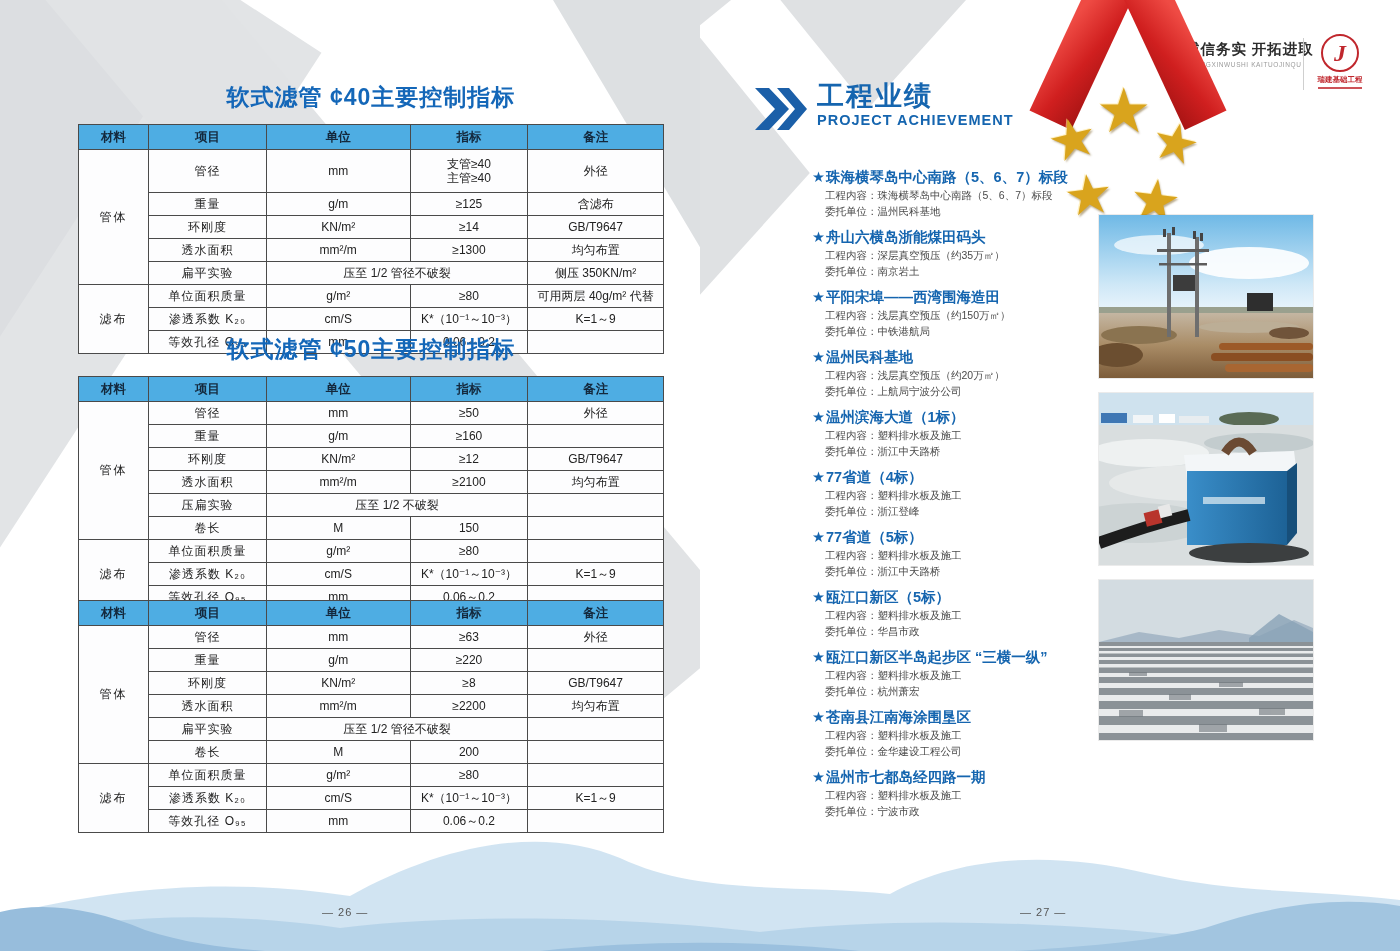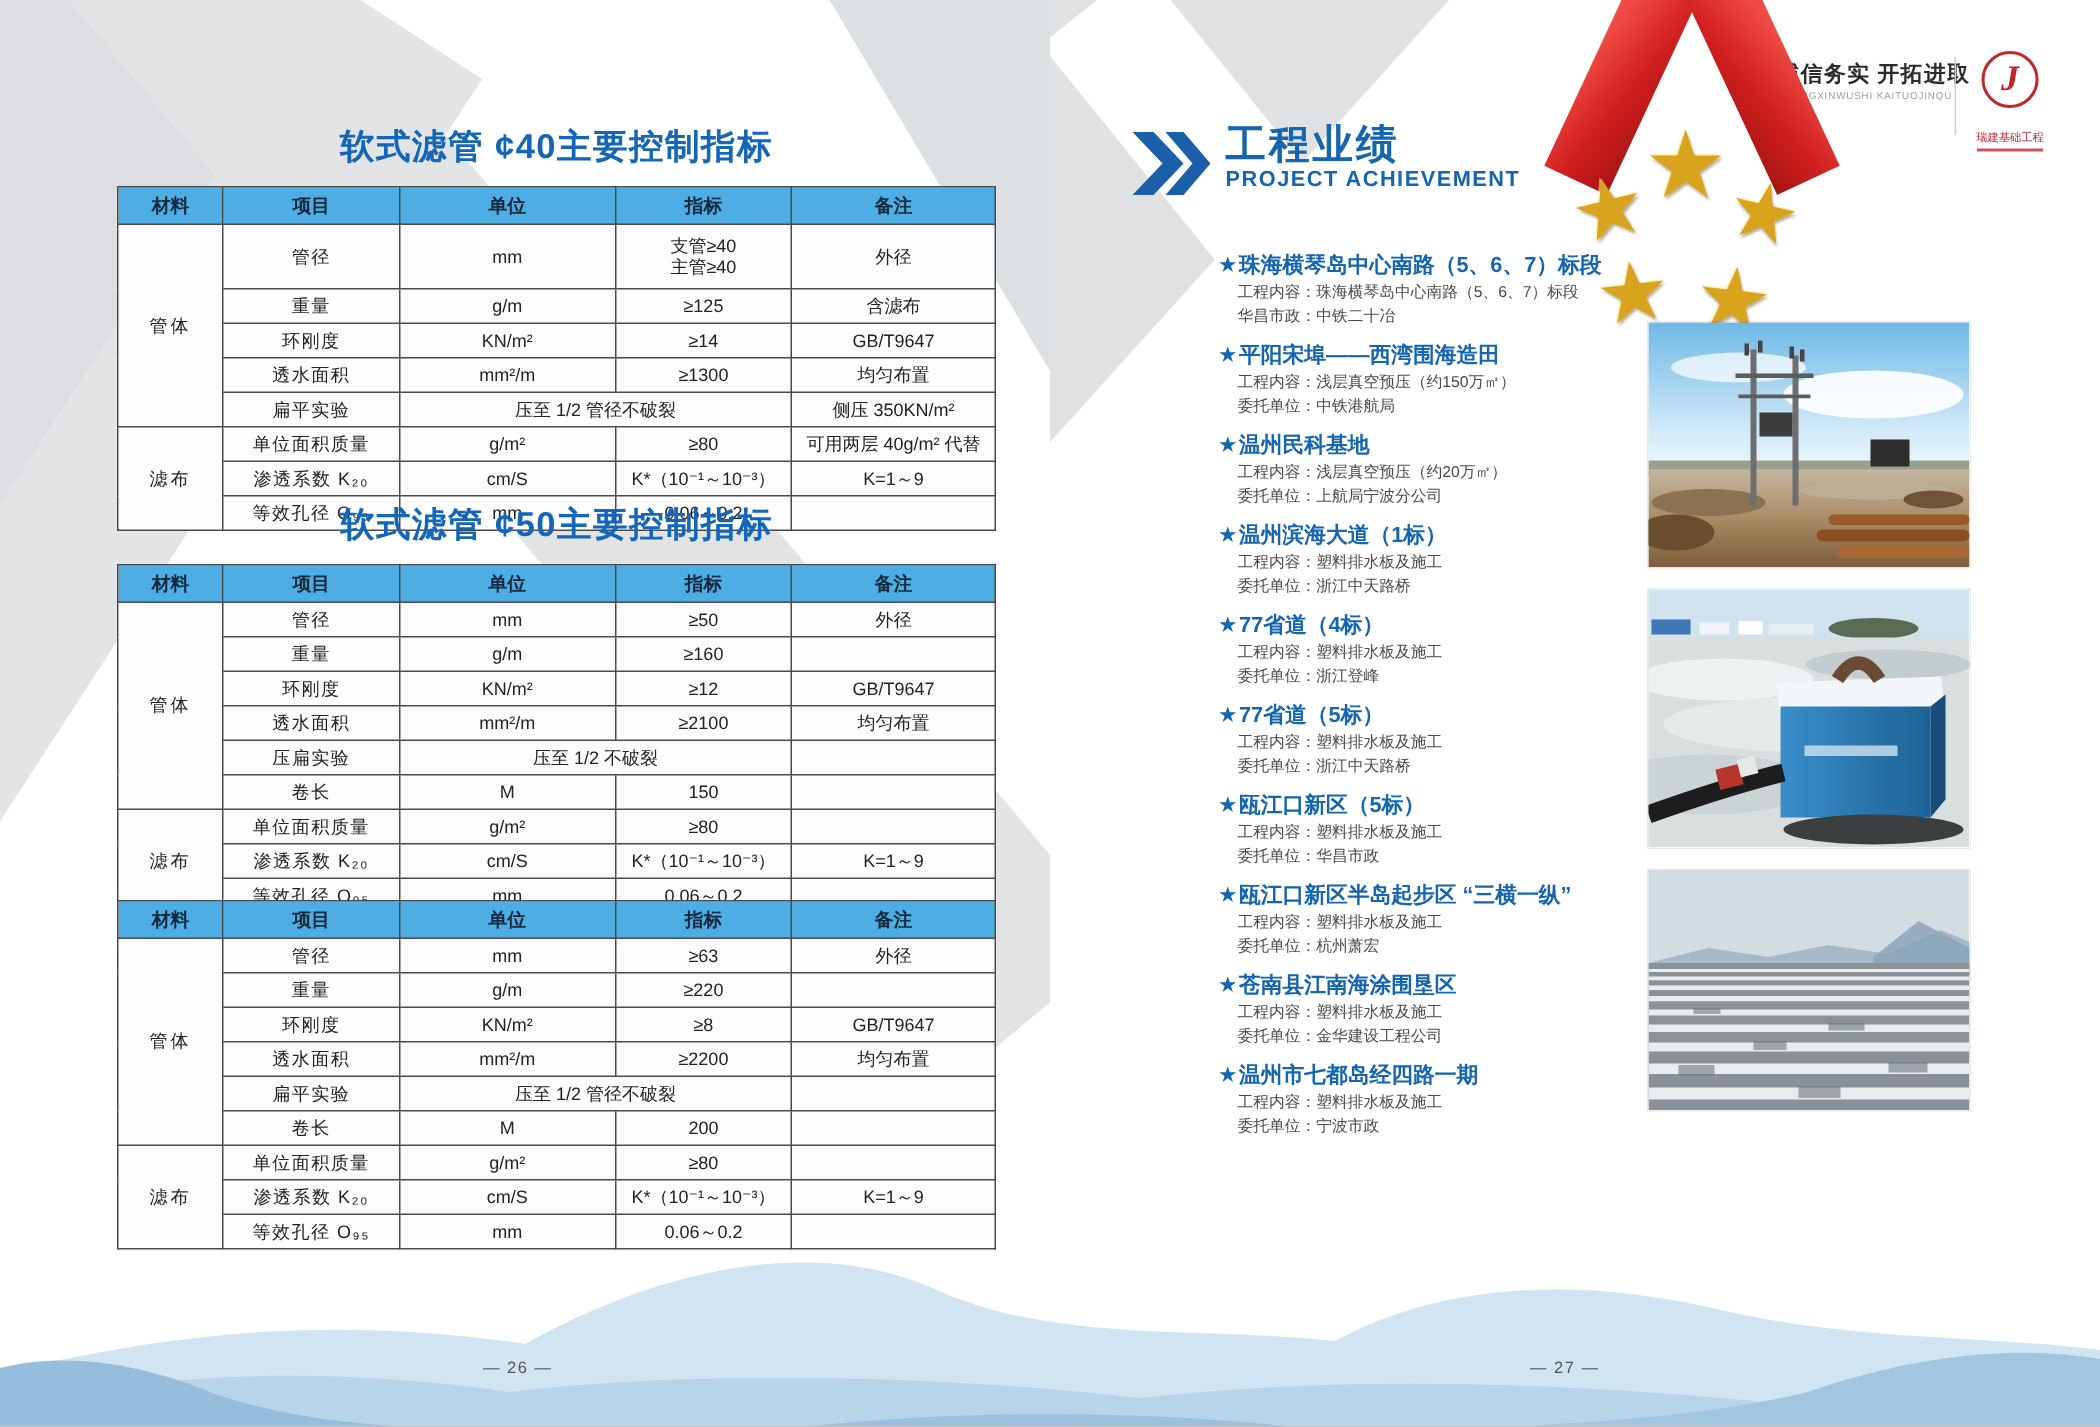--- a/index.html
+++ b/index.html
@@ -55,21 +55,21 @@
   .slogan{position:absolute;left:485px;top:40px;width:110px;z-index:2;text-align:center;}
   .slogan .cn{font-family:"Liberation Serif","DejaVu Serif",serif;font-weight:bold;
     font-size:14.5px;color:#2b2b2b;letter-spacing:1px;white-space:nowrap;}
   .slogan .en{font-size:6.5px;color:#9b9b9b;letter-spacing:.6px;margin-top:2px;white-space:nowrap;}
   .slogan-divider{position:absolute;left:603px;top:38px;width:1px;height:52px;background:#cfcfcf;z-index:2;}
   .corner-logo{position:absolute;left:612px;top:34px;width:56px;z-index:2;text-align:center;}
   .logo-mark{width:34px;height:34px;margin:0 auto;border:2px solid #c0272d;border-radius:50%;
     display:flex;align-items:center;justify-content:center;
     font-family:"Liberation Serif","DejaVu Serif",serif;font-style:italic;font-weight:bold;
     font-size:24px;color:#c0272d;line-height:1;}
-  .logo-text{font-size:7.5px;font-weight:normal;color:#c0272d;margin-top:15px;white-space:nowrap;}
+  .logo-text{font-size:7.5px;font-weight:bold;color:#c0272d;margin-top:3px;white-space:nowrap;}
   .logo-line{width:44px;height:2px;background:#c0272d;margin:2px auto 0;opacity:.8;}
 
   
   .medal{position:absolute;left:340px;top:0;width:180px;height:230px;z-index:2;}
   .ribbon{position:absolute;width:46px;height:145px;
     background:linear-gradient(105deg,#ef4b44 15%,#d01f1f 60%,#a81414);}
   .ribbon-l{left:18px;top:-18px;transform:rotate(25deg);}
   .ribbon-r{left:112px;top:-18px;transform:rotate(-25deg);
     background:linear-gradient(255deg,#ef4b44 15%,#d01f1f 60%,#a81414);}
   .mstar{position:absolute;color:#d9a41d;
@@ -371,21 +371,26 @@
       <span class="mstar s3">★</span>
       <span class="mstar s4">★</span>
       <span class="mstar s5">★</span>
       <span class="mstar s1">★</span>
     </div>
 
     <div class="projects" id="project-list">
         <div class="proj">
           <div class="ptitle"><span class="pstar">★</span><span>珠海横琴岛中心南路（5、6、7）标段</span></div>
           <div class="pline">工程内容：珠海横琴岛中心南路（5、6、7）标段</div>
-          <div class="pline">华昌市政：中铁二十冶</div>
+          <div class="pline">委托单位：温州民科基地</div>
+        </div>
+        <div class="proj">
+          <div class="ptitle"><span class="pstar">★</span><span>舟山六横岛浙能煤田码头</span></div>
+          <div class="pline">工程内容：深层真空预压（约35万㎡）</div>
+          <div class="pline">委托单位：南京岩土</div>
         </div>
         <div class="proj">
           <div class="ptitle"><span class="pstar">★</span><span>平阳宋埠——西湾围海造田</span></div>
           <div class="pline">工程内容：浅层真空预压（约150万㎡）</div>
           <div class="pline">委托单位：中铁港航局</div>
         </div>
         <div class="proj">
           <div class="ptitle"><span class="pstar">★</span><span>温州民科基地</span></div>
           <div class="pline">工程内容：浅层真空预压（约20万㎡）</div>
           <div class="pline">委托单位：上航局宁波分公司</div>

